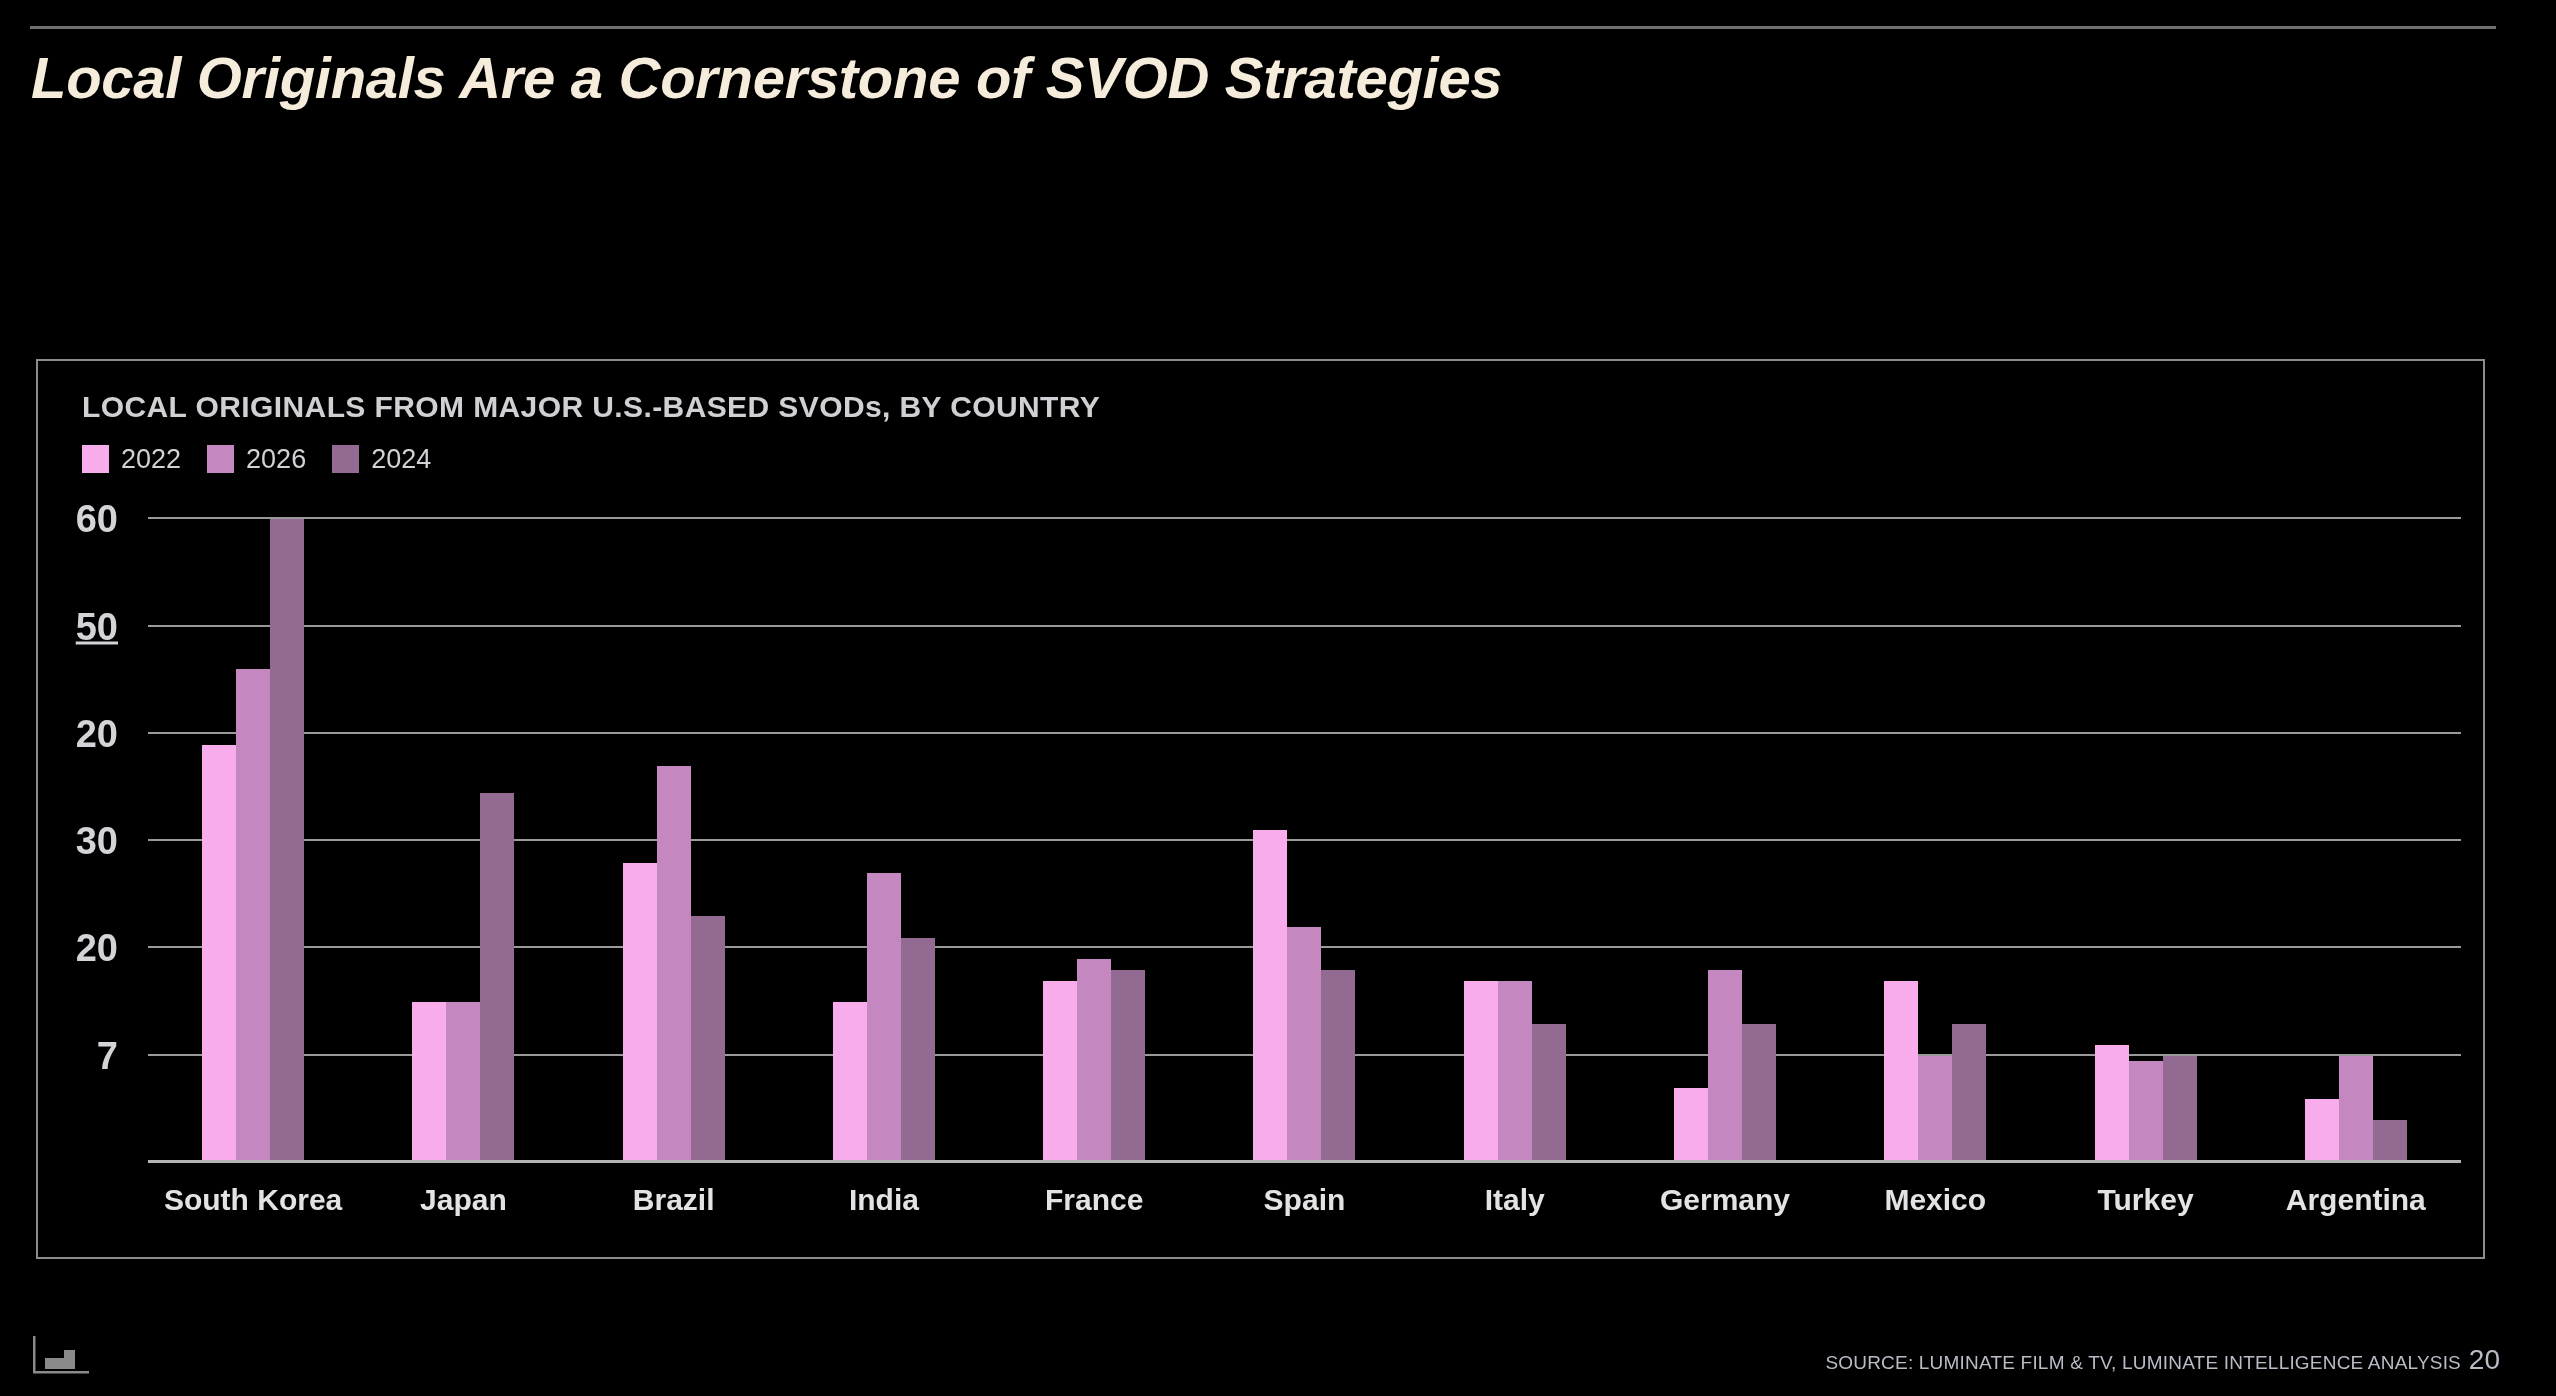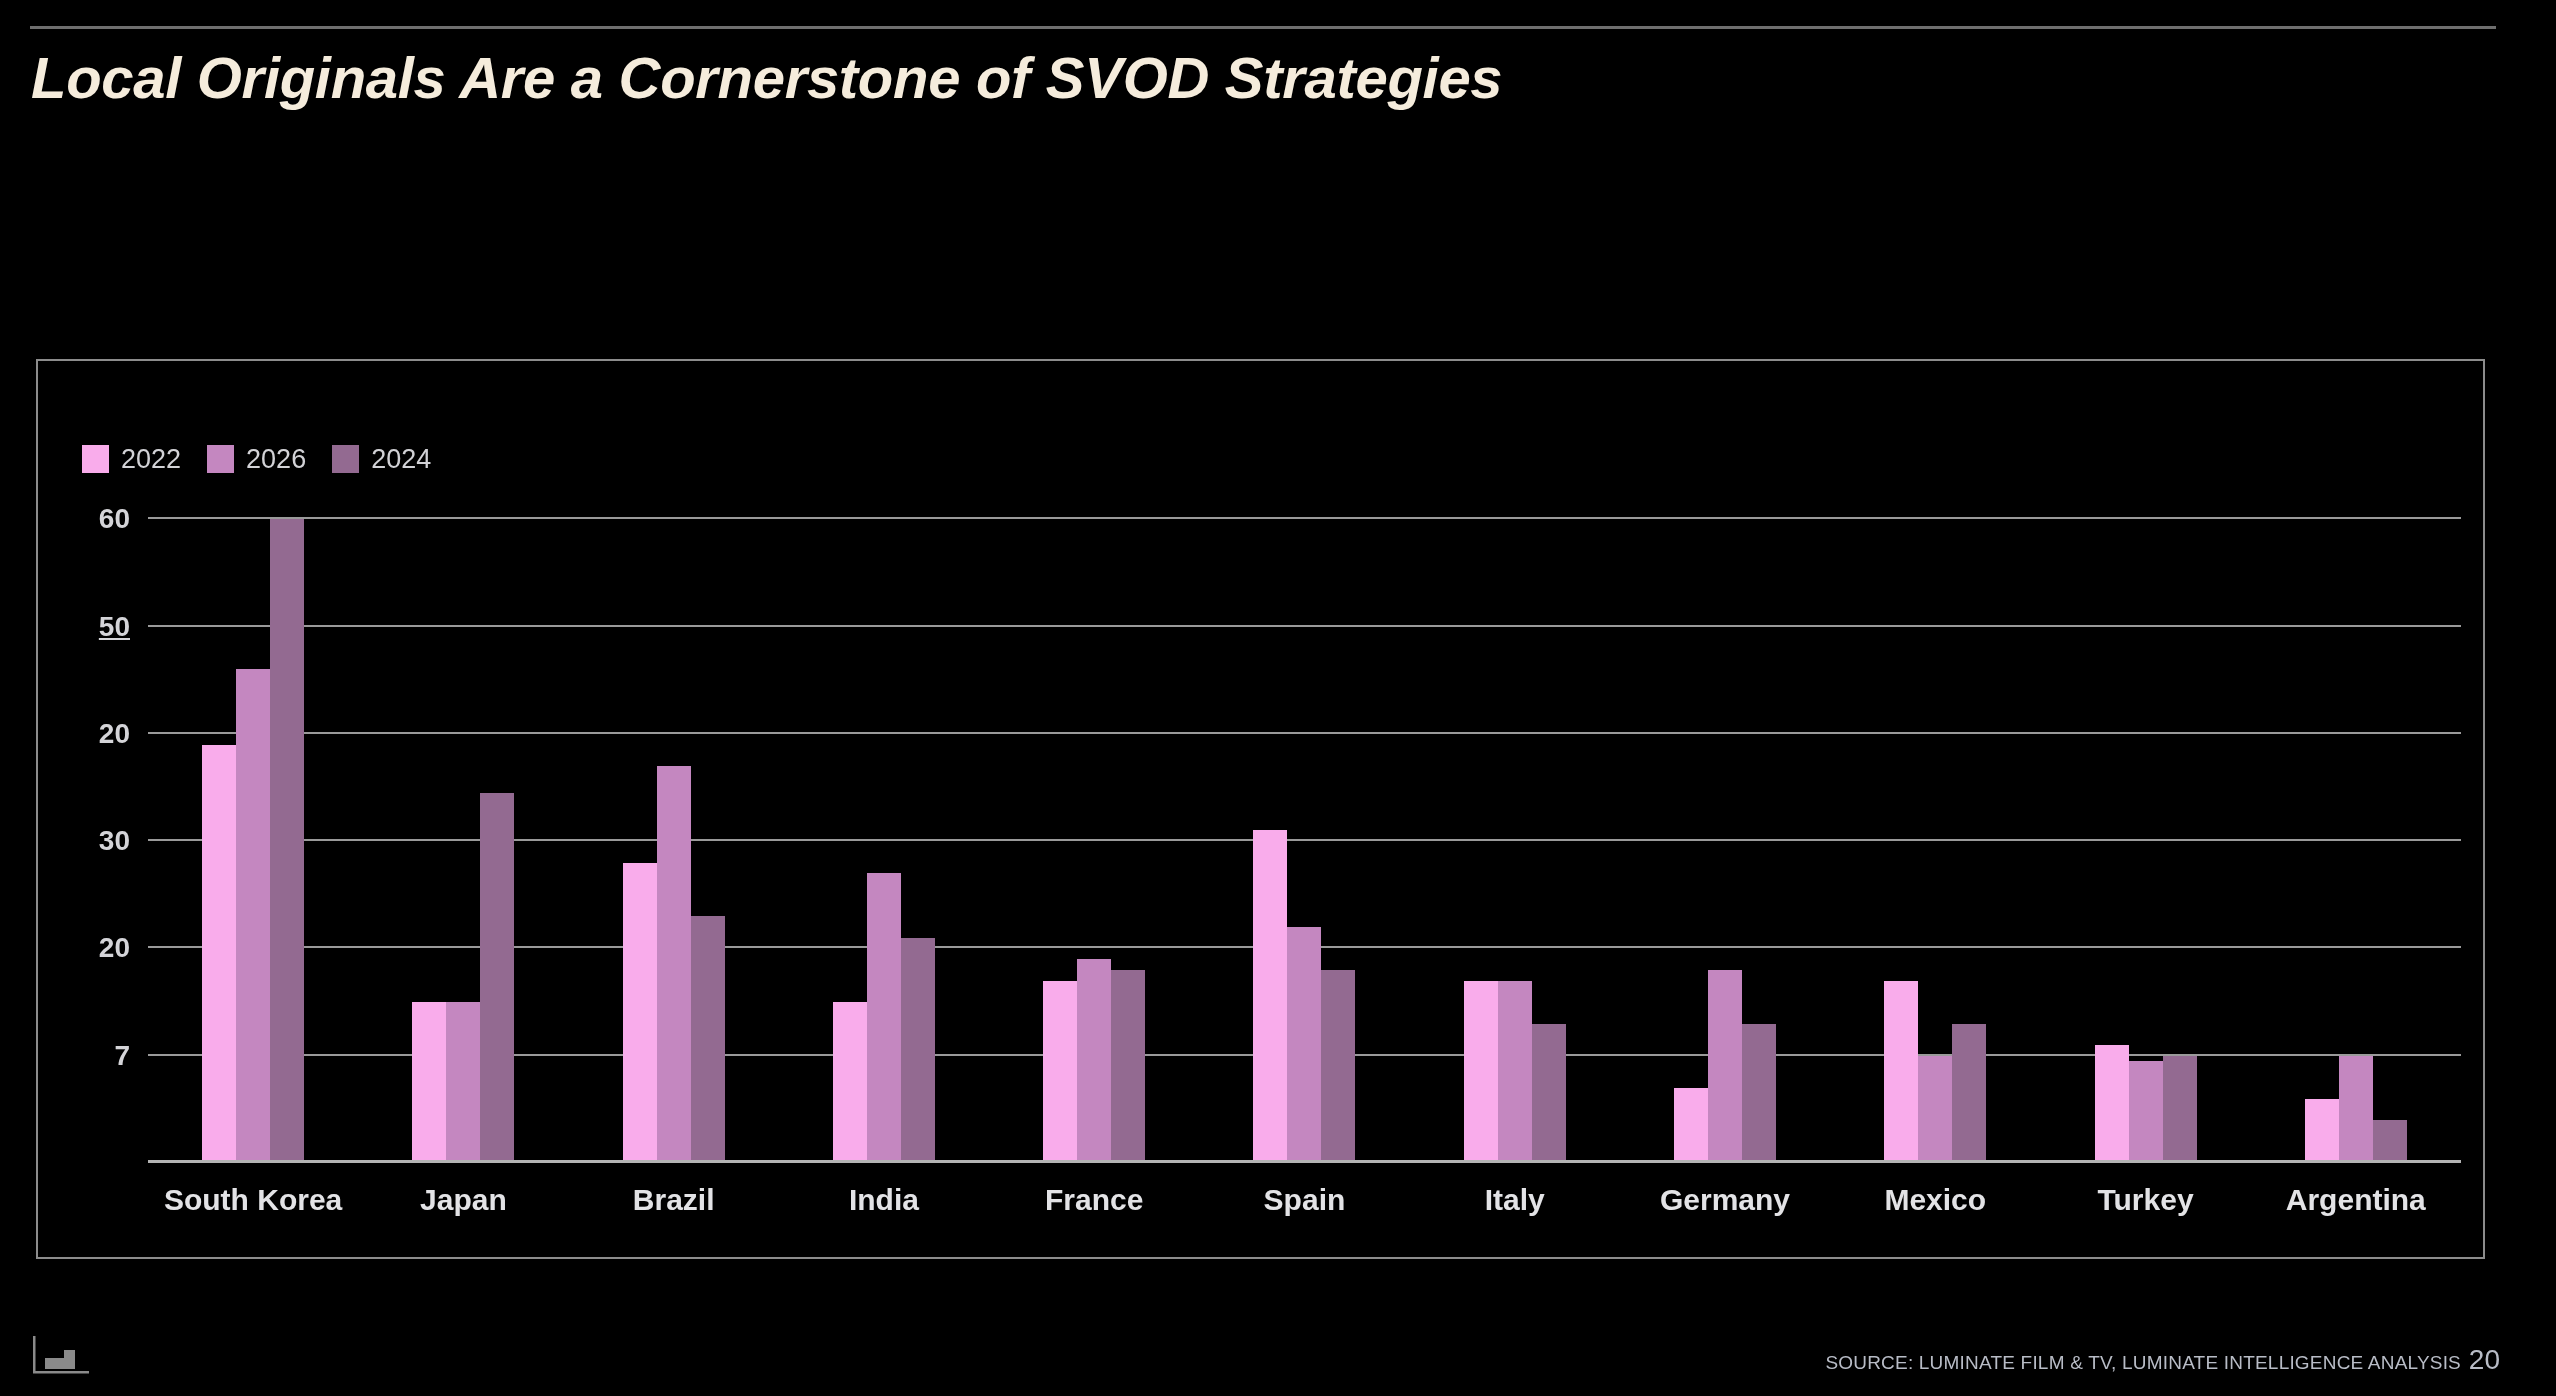--- a/index.html
+++ b/index.html
@@ -124,22 +124,22 @@
 
   .ylabels {
     position: absolute;
     left: 0;
     top: 0;
     width: 66px;
     bottom: 78px;
   }
   .ylabel {
     position: absolute;
-    right: 18px;
-    font-size: 28px;
+    right: 30px;
+    font-size: 38px;
     font-weight: bold;
     color: #d4d4d8;
     transform: translateY(-50%);
     white-space: nowrap;
     text-align: right;
   }
 
   .groups {
     position: absolute;
     inset: 0;
@@ -205,20 +205,21 @@
 </style>
 </head>
 <body>
 
 <div class="top-rule"></div>
 
 <div class="slide-title">Local Originals Are a Cornerstone of SVOD Strategies</div>
 
 <div class="panel">
 
+  <div class="panel-title">LOCAL ORIGINALS FROM MAJOR U.S.-BASED SVODs, BY COUNTRY</div>
 
   <div class="legend" id="legend">
       <div class="legend-item">
         <span class="legend-swatch" style="background: rgb(249, 172, 235);"></span>
         <span class="legend-label">2022</span>
       </div>
       <div class="legend-item">
         <span class="legend-swatch" style="background: rgb(196, 135, 192);"></span>
         <span class="legend-label">2026</span>
       </div>

